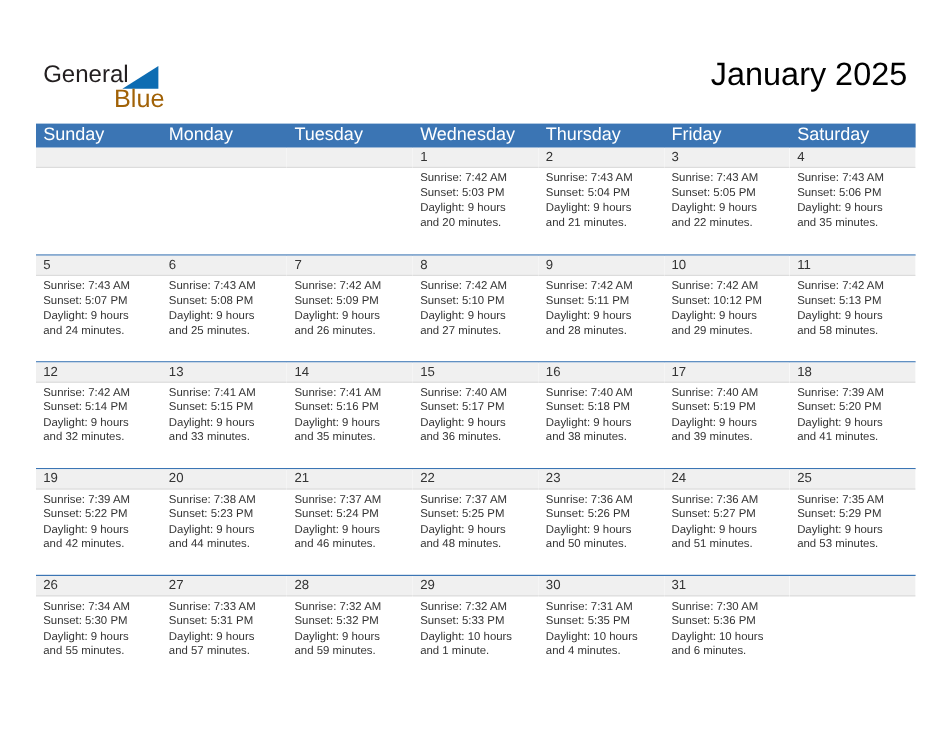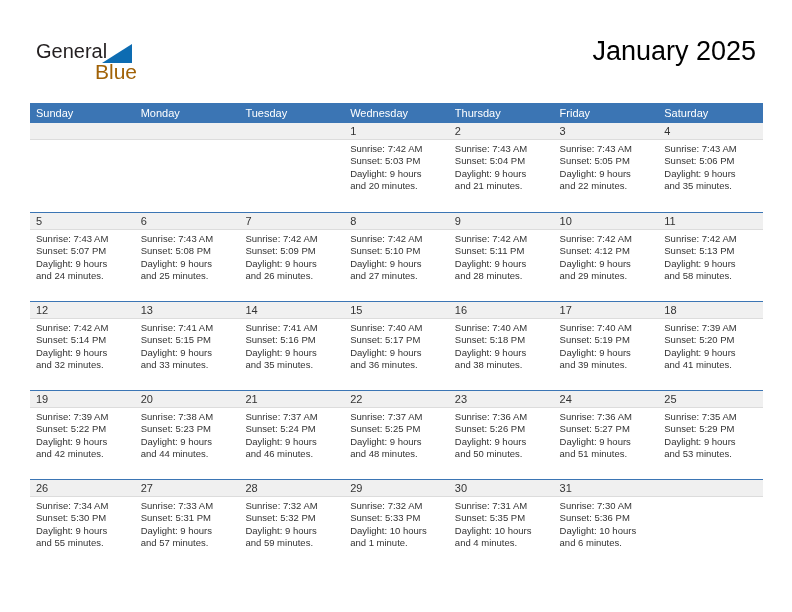--- a/index.html
+++ b/index.html
@@ -18,21 +18,21 @@
     position: relative;
     width: 792px;
     height: 612px;
     box-sizing: border-box;
   }
 
   
   .header {
     position: absolute;
     left: 0;
-    top: 4px;
+    top: 15px;
     width: 792px;
     height: 103px;
   }
   .logo {
     position: absolute;
     left: 36px;
     top: 36px;
     width: 130px;
     height: 46px;
   }
@@ -92,21 +92,21 @@
     width: 733px;
   }
   .weekdays {
     display: grid;
     grid-template-columns: repeat(7, 1fr);
     background: #3b75b4;
     height: 20px;
   }
   .weekday {
     color: #ffffff;
-    font-size: 11px;
+    font-size: 15px;
     line-height: 20px;
     padding-left: 6px;
     box-sizing: border-box;
     white-space: nowrap;
     overflow: hidden;
   }
 
   .week {
     display: grid;
     grid-template-columns: repeat(7, 1fr);
@@ -287,21 +287,21 @@
               <div class="line">Daylight: 9 hours</div>
               <div class="line">and 28 minutes.</div>
             </div>
           </div>
           <div class="cell">
             <div class="daynum-band">
               <div class="daynum">10</div>
             </div>
             <div class="lines">
               <div class="line">Sunrise: 7:42 AM</div>
-              <div class="line">Sunset: 4:12 PM</div>
+              <div class="line">Sunset: 10:12 PM</div>
               <div class="line">Daylight: 9 hours</div>
               <div class="line">and 29 minutes.</div>
             </div>
           </div>
           <div class="cell">
             <div class="daynum-band">
               <div class="daynum">11</div>
             </div>
             <div class="lines">
               <div class="line">Sunrise: 7:42 AM</div>

